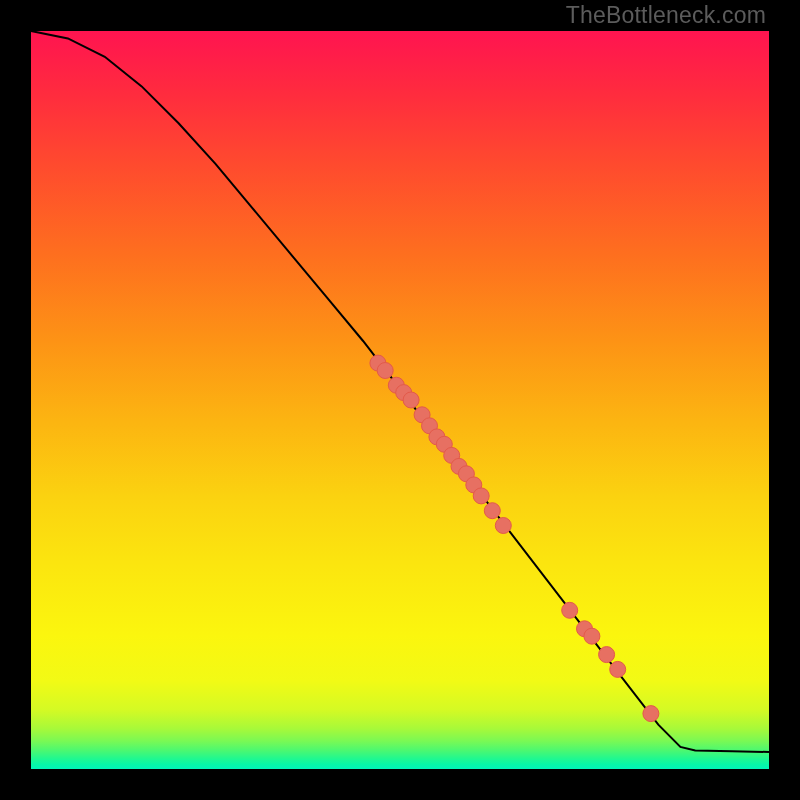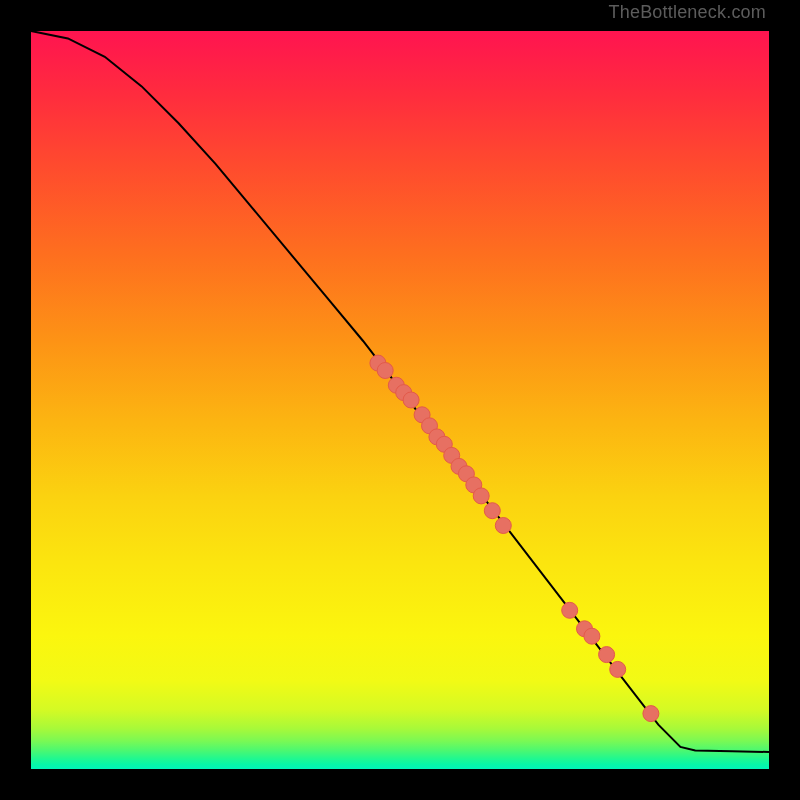--- a/index.html
+++ b/index.html
@@ -43,21 +43,21 @@
       #20f890 98.6%,
       #06f7a8 99.4%,
       #02f4b8 100%
     );
   }
   .watermark {
     position: absolute;
     top: 2px;
     right: 34px;
     color: #5c5c5c;
-    font-size: 18px;
+    font-size: 23px;
     font-weight: 400;
     letter-spacing: 0.2px;
     pointer-events: none;
     user-select: none;
   }
   svg.curve {
     position: absolute;
     left: 0;
     top: 0;
     width: 738px;

